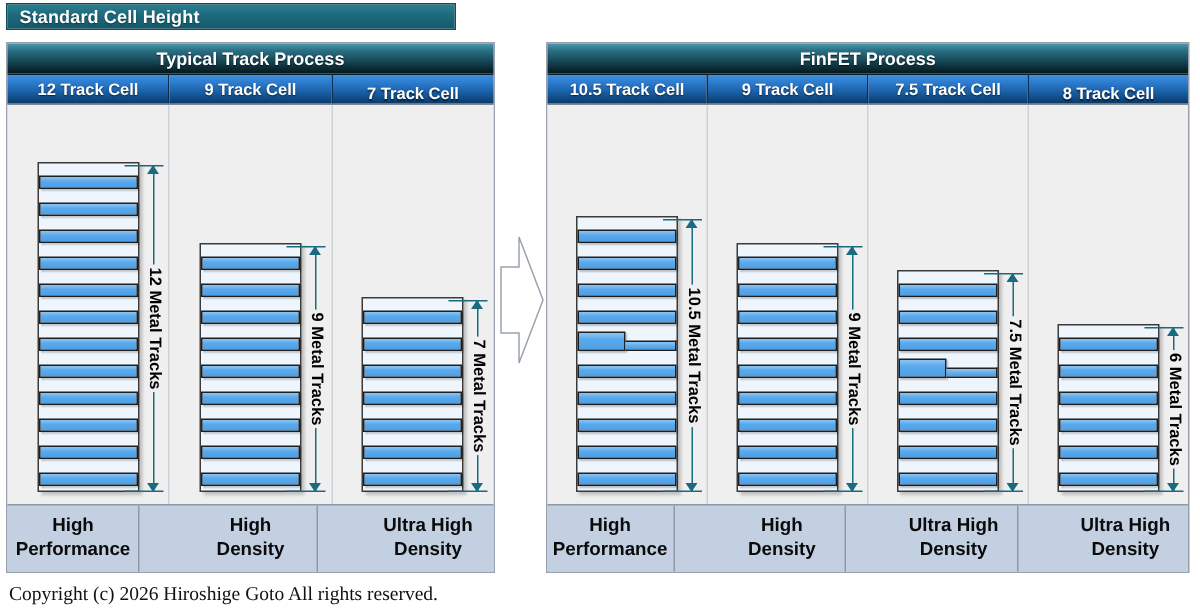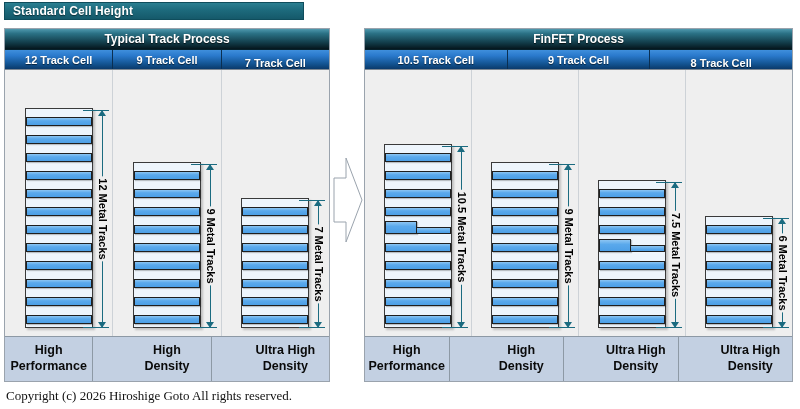--- a/index.html
+++ b/index.html
@@ -345,20 +345,23 @@
     <span>FinFET Process</span>
   </div>
   <div class="track-header-row">
       <div class="track-header">
         <span>10.5 Track Cell</span>
       </div>
       <div class="track-header">
         <span>9 Track Cell</span>
       </div>
       <div class="track-header">
+        <span>7.5 Track Cell</span>
+      </div>
+      <div class="track-header">
         <span>8 Track Cell</span>
       </div>
     </div>
   <div class="cells-row">
       <div class="cell-col">
         <div class="stack" style="height: 182px;">
           <div class="track" style="height: 18px;">
             <div class="bar"></div>
           </div>
           <div class="track" style="height: 18px;">

